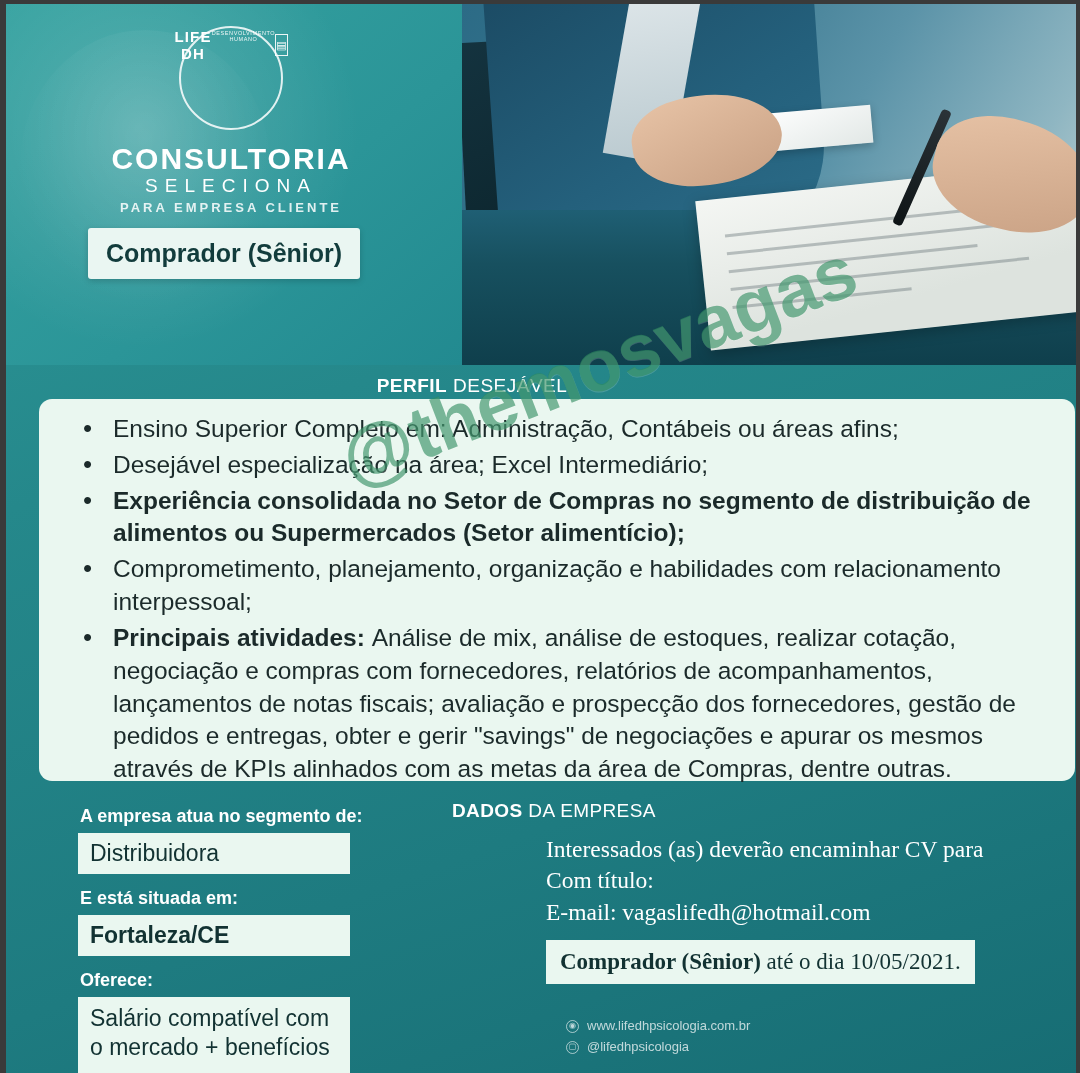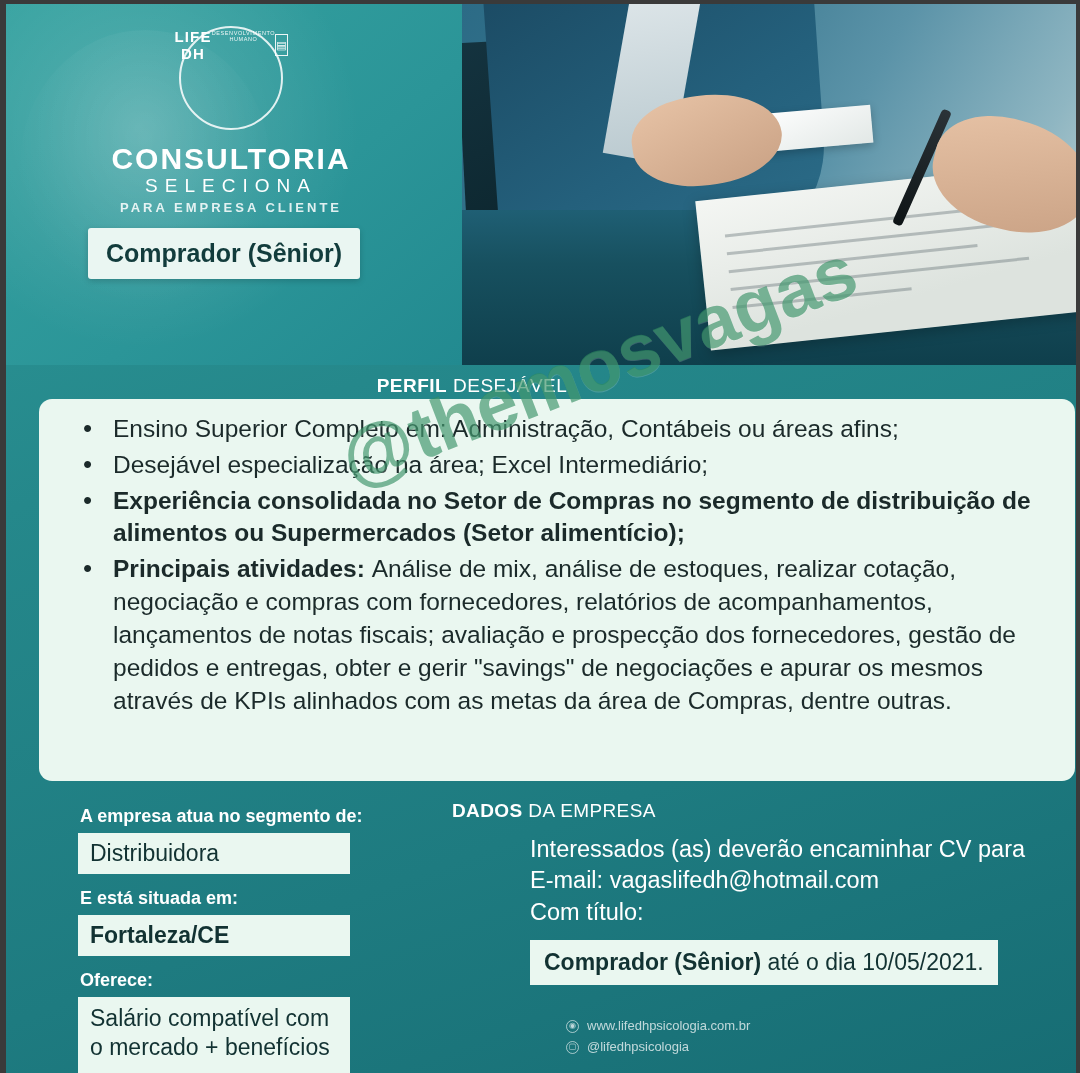--- a/index.html
+++ b/index.html
@@ -194,21 +194,21 @@
   .bl-field.bold { font-weight: 700; }
   .bl-field.two-line { line-height: 1.28; padding-bottom: 10px; }
 
   .dados-title {
     position:absolute; left: 452px; top: 800px;
     font-size: 19px; color:#ffffff; letter-spacing:.4px;
   }
   .dados-title b { font-weight: 800; }
 
   .bottom-right {
-    position:absolute; left: 530px; top: 834px; width: 520px;
+    position:absolute; left: 546px; top: 834px; width: 520px; font-family: Liberation Serif, serif;
   }
   .br-line {
     color:#ffffff; font-size: 23.5px; line-height: 1.33;
   }
   .title-chip {
     margin-top: 12px;
     display:inline-block;
     background:#eaf7f0;
     color:#123232;
     font-size: 23px;
@@ -293,41 +293,42 @@
 
   <div class="perfil-title">
     <b>PERFIL</b><span> DESEJÁVEL</span>
   </div>
 
   <div class="perfil-box">
     <ul class="bullets" id="perfil-list">
         <li><span>Ensino Superior Completo em: Administração, Contábeis ou áreas afins;</span></li>
         <li><span>Desejável especialização na área; Excel Intermediário;</span></li>
         <li><b>Experiência consolidada no Setor de Compras no segmento de distribuição de alimentos ou Supermercados (Setor alimentício);</b></li>
+        <li><span>Comprometimento, planejamento, organização e habilidades com relacionamento interpessoal;</span></li>
         <li><b>Principais atividades: </b><span>Análise de mix, análise de estoques, realizar cotação, negociação e compras com fornecedores, relatórios de acompanhamentos, lançamentos de notas fiscais; avaliação e prospecção dos fornecedores, gestão de pedidos e entregas, obter e gerir "savings" de negociações e apurar os mesmos através de KPIs alinhados com as metas da área de Compras, dentre outras.</span></li>
       </ul>
   </div>
 
   <div class="bottom-left">
     <div class="bl-label">A empresa atua no segmento de:</div>
     <div class="bl-field">Distribuidora</div>
     <div class="bl-label">E está situada em:</div>
     <div class="bl-field bold">Fortaleza/CE</div>
     <div class="bl-label">Oferece:</div>
     <div class="bl-field two-line">Salário compatível com o mercado + benefícios</div>
   </div>
 
   <div class="dados-title">
     <b>DADOS</b><span> DA EMPRESA</span>
   </div>
 
   <div class="bottom-right">
     <div class="br-line">Interessados (as) deverão encaminhar CV para</div>
+    <div class="br-line">Com título:</div>
     <div class="br-line">E-mail: vagaslifedh@hotmail.com</div>
-    <div class="br-line">Com título:</div>
     <div class="title-chip"><b>Comprador (Sênior)</b><span> até o dia 10/05/2021.</span></div>
   </div>
 
   <div class="contact">
     <div class="row">
       <span class="gly">◉</span>
       <span>www.lifedhpsicologia.com.br</span>
     </div>
     <div class="row">
       <span class="gly">▢</span>

